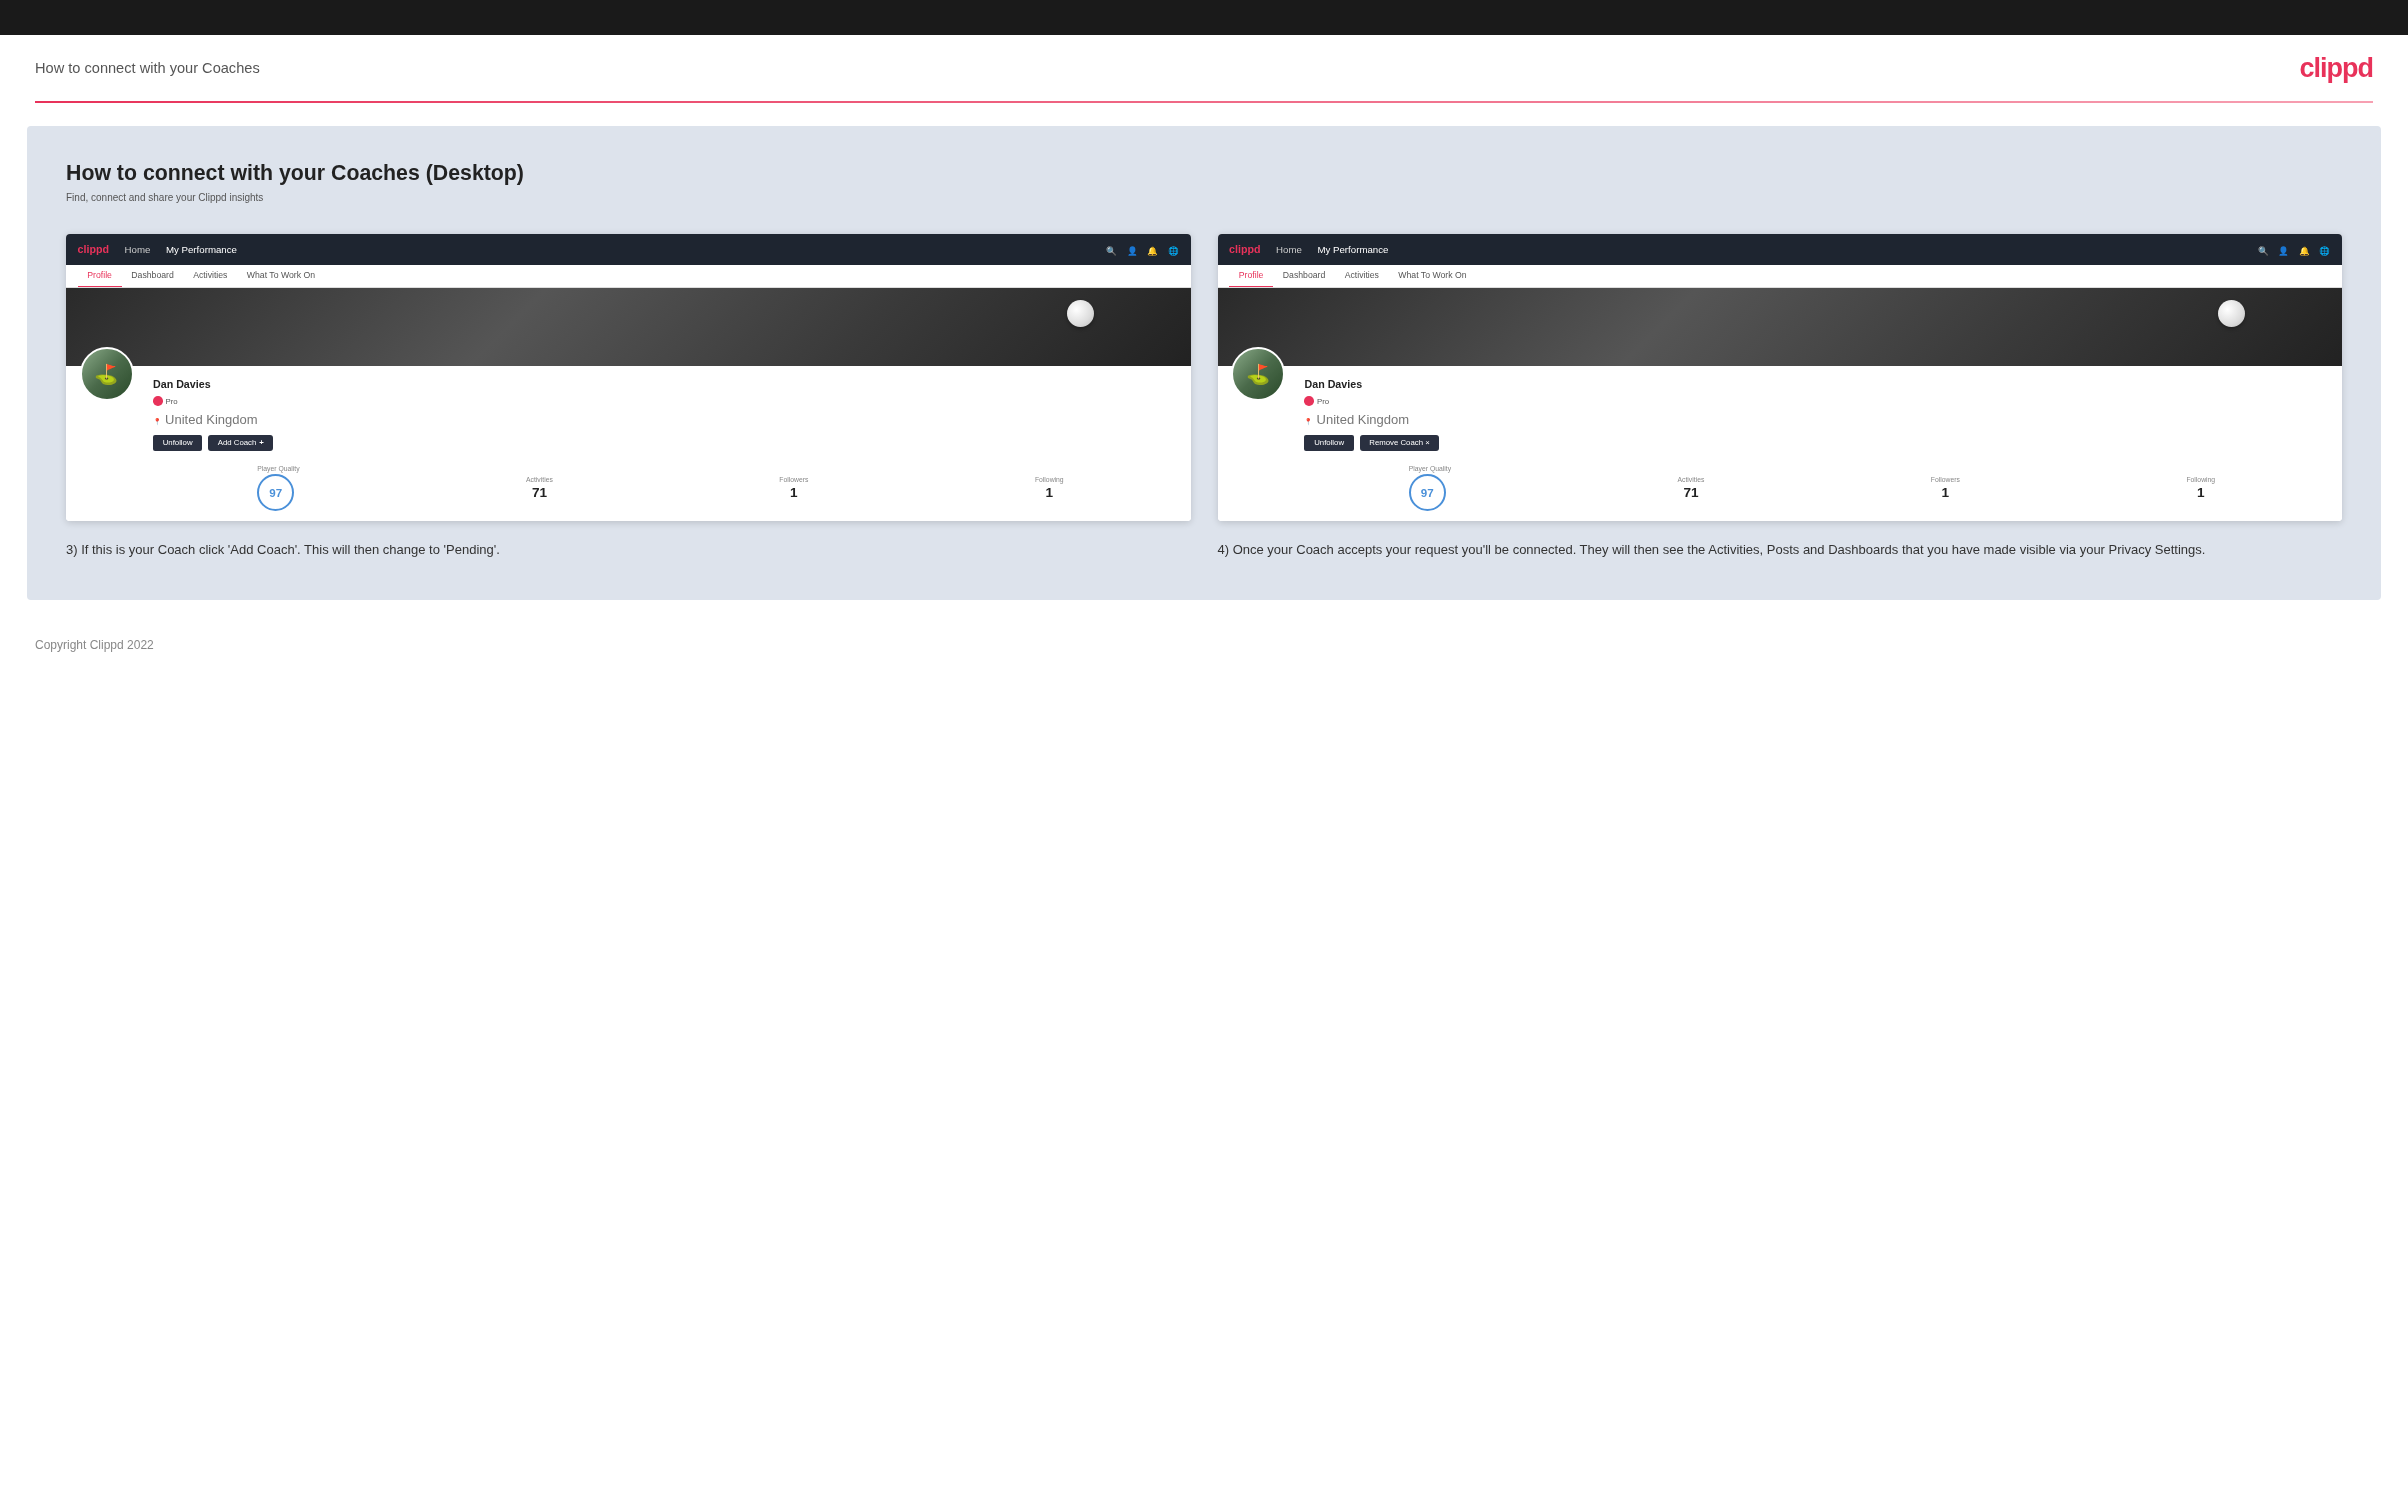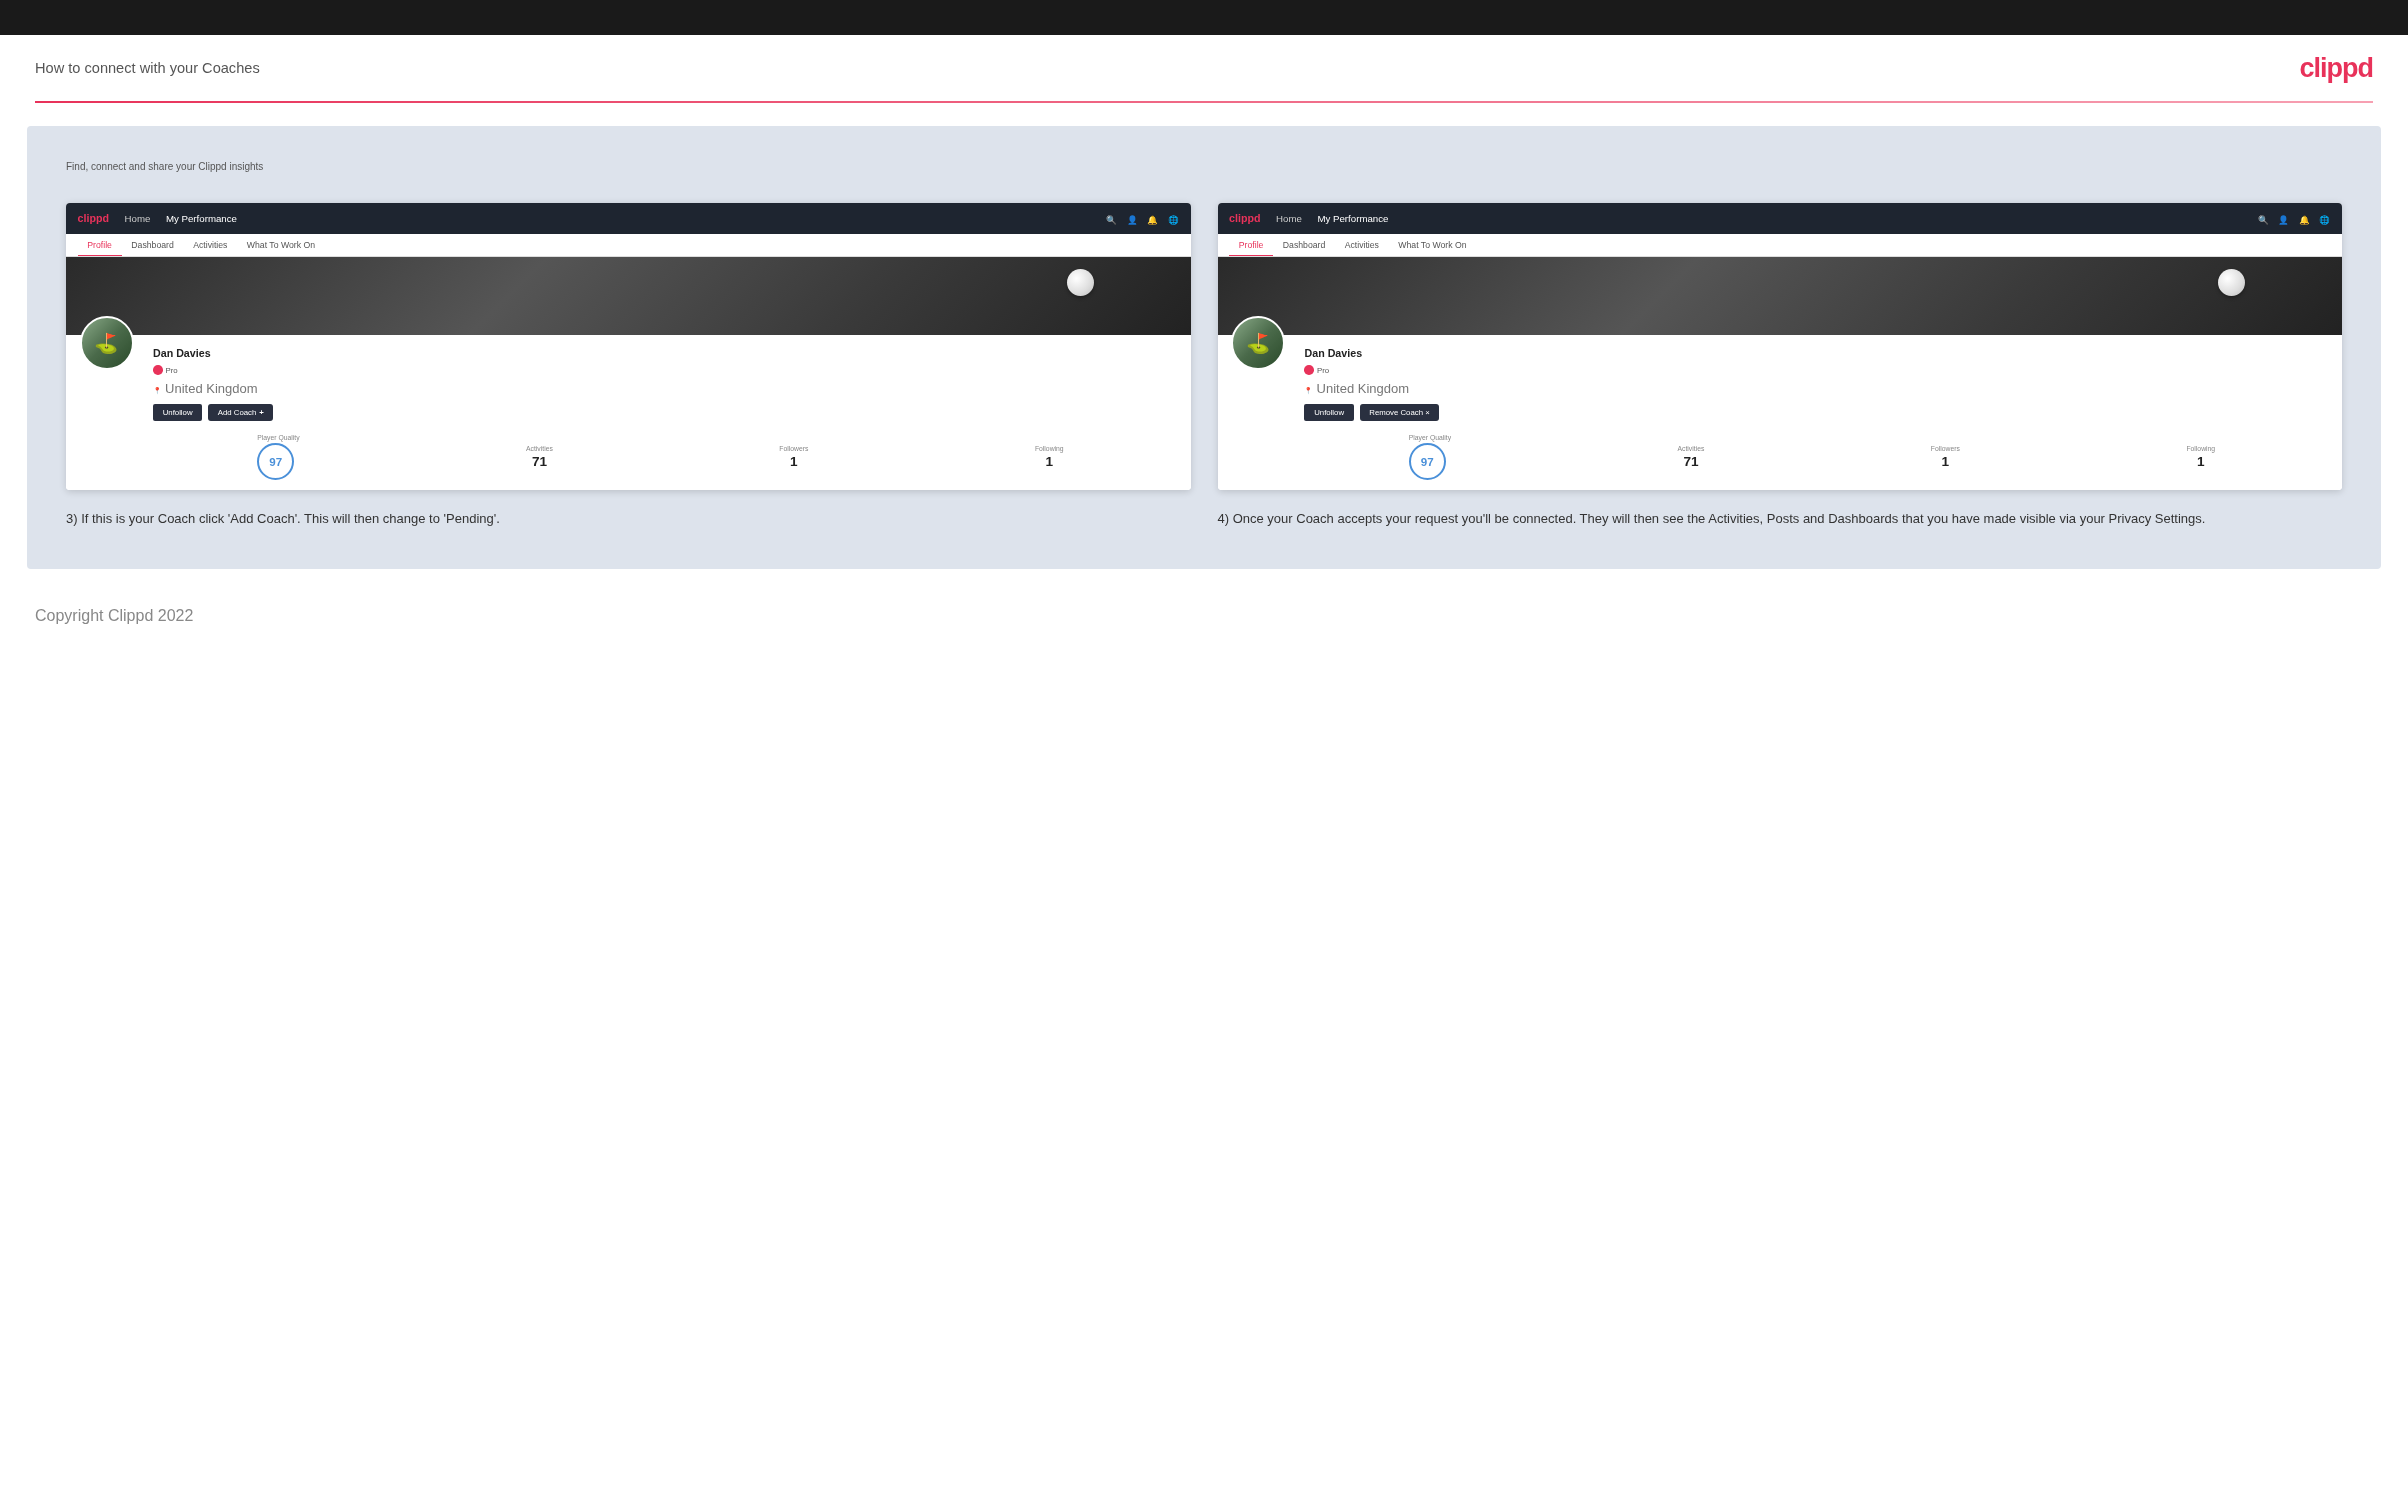--- a/index.html
+++ b/index.html
@@ -294,21 +294,21 @@
     .caption-text {
       font-size: 13px;
       color: #333;
       line-height: 1.6;
     }
 
     
     .footer {
       text-align: left;
       padding: 15.5px 35px;
-      font-size: 16px;
+      font-size: 12px;
       color: #888;
       background: #fff;
     }
 
     
     .icon-search::before { content: '🔍'; font-size: 8.7px; }
     .icon-user::before { content: '👤'; font-size: 8.7px; }
     .icon-bell::before { content: '🔔'; font-size: 8.7px; }
     .icon-globe::before { content: '🌐'; font-size: 8.7px; }
     .icon-pin::before { content: '📍'; font-size: 6.8px; }
@@ -320,20 +320,21 @@
 <div class="top-bar"></div>
 
 <div class="header">
   <span class="header-title">How to connect with your Coaches</span>
   <span class="logo">clippd</span>
 </div>
 
 <div class="header-divider"></div>
 
 <div class="main-content">
+  <h1 class="main-title">How to connect with your Coaches (Desktop)</h1>
   <p class="main-subtitle">Find, connect and share your Clippd insights</p>
 
   <div class="screenshots-row">
 
     <div class="screenshot-col">
 
       <div class="screenshot-frame">
 
         <div class="mock-navbar">
           <span class="mock-logo">clippd</span>

